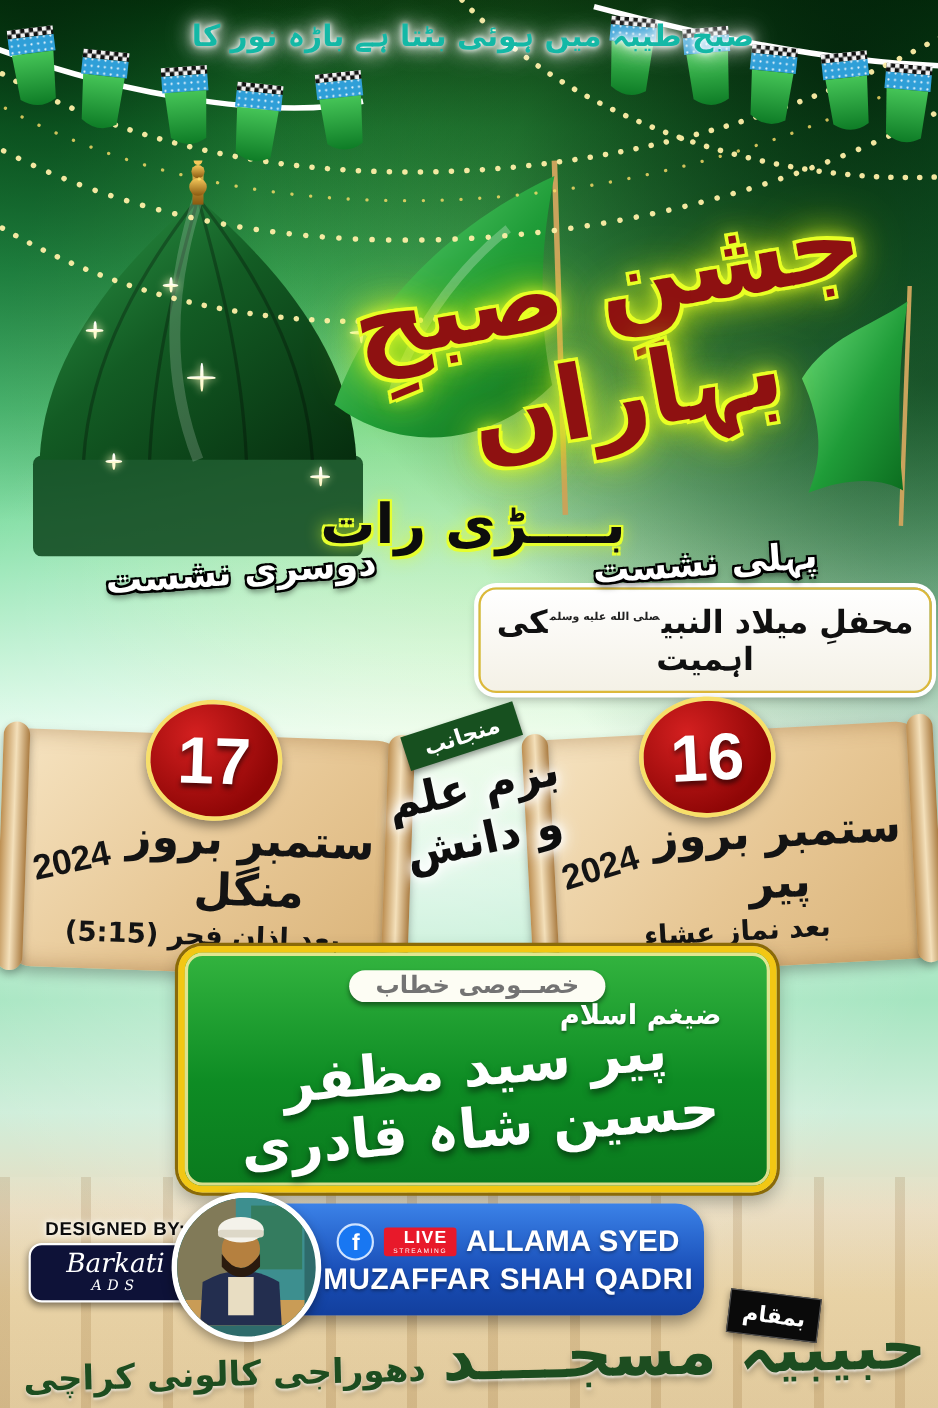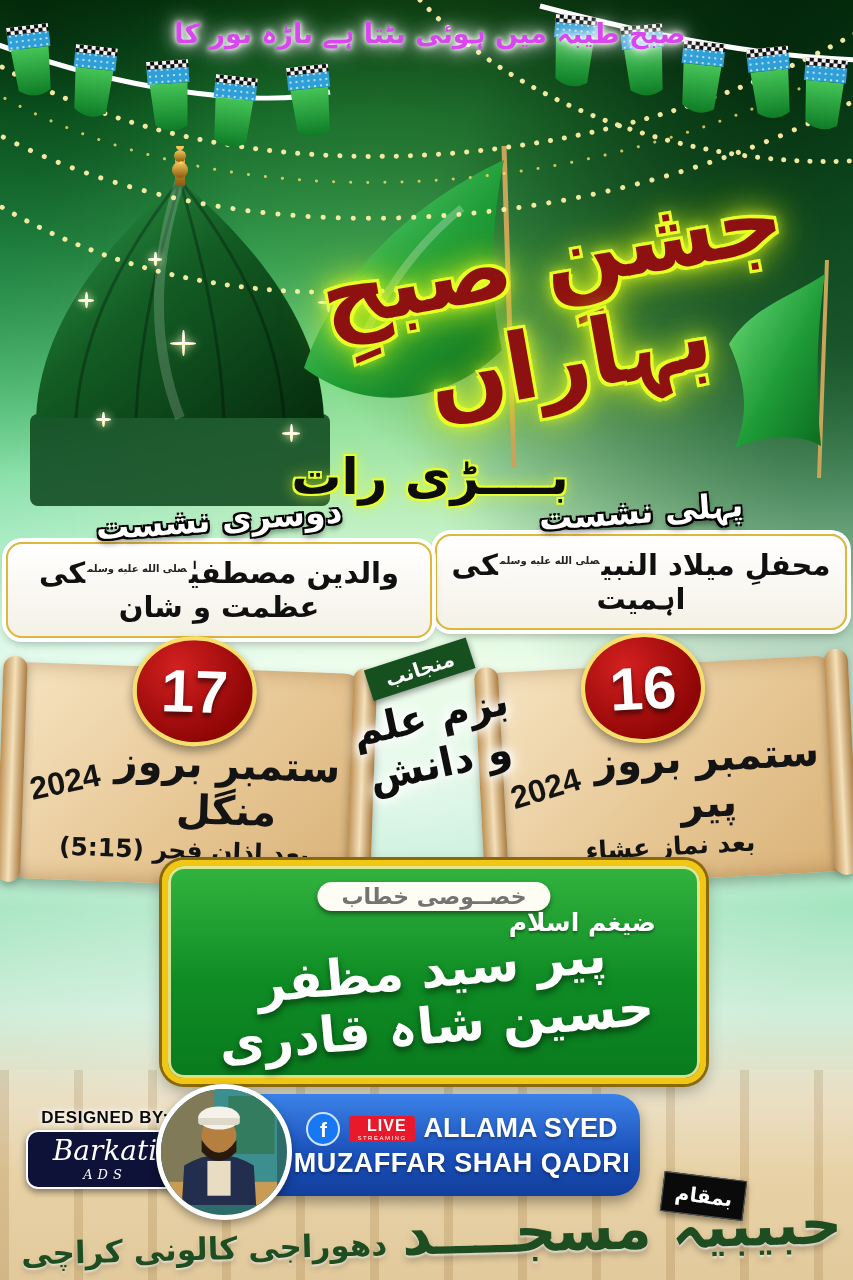--- a/index.html
+++ b/index.html
@@ -18,21 +18,21 @@
         radial-gradient(circle at 99% 27%, rgba(3,48,14,.55), transparent 35%),
         radial-gradient(circle at 55% 27%, rgba(235,255,120,.22), transparent 45%),
         radial-gradient(circle at 45% 58%, rgba(255,255,255,.5), transparent 55%);}
   .bottom-arches{position:absolute;left:0;right:0;bottom:0;height:210px;opacity:.30;
       background:repeating-linear-gradient(90deg,
         rgba(140,100,50,.55) 0 9px, rgba(255,246,226,.25) 9px 74px);}
   
   .top-deco{position:absolute;top:0;left:0;width:853px;height:310px;pointer-events:none;}
   
   .couplet{position:absolute;top:12px;left:150px;width:560px;text-align:center;direction:rtl;
-      color:#d946ef;font-weight:bold;font-size:27px;line-height:1.6;
+      color:#14b8a6;font-weight:bold;font-size:27px;line-height:1.6;
       text-shadow:0 0 5px #fff,0 0 10px #fff,0 0 18px rgba(255,255,255,.95),0 0 26px rgba(255,255,255,.8);}
   
   .dome-svg{position:absolute;left:12px;top:146px;width:335px;height:360px;}
   .flag-main{position:absolute;left:252px;top:138px;width:330px;height:340px;}
   .flag-right{position:absolute;right:-6px;top:248px;width:140px;height:235px;}
   
   .sparkle{position:absolute;width:26px;height:26px;filter:drop-shadow(0 0 4px #fffbc2);}
   .sparkle::before,.sparkle::after{content:"";position:absolute;background:linear-gradient(#fff,#fff8c0);border-radius:40%;}
   .sparkle::before{width:3px;height:100%;left:calc(50% - 1.5px);top:0;}
   .sparkle::after{height:3px;width:100%;top:calc(50% - 1.5px);left:0;}
@@ -99,21 +99,21 @@
       direction:rtl;text-shadow:0 2px 3px rgba(0,0,0,.45);}
   .speaker-name{position:absolute;top:58px;left:10px;right:10px;bottom:6px;display:flex;align-items:center;
       justify-content:center;transform:rotate(-5deg);color:#fff;font-size:50px;font-weight:bold;direction:rtl;
       text-align:center;line-height:1.12;text-shadow:0 4px 7px rgba(0,0,0,.5);}
   
   .designer{position:absolute;left:26px;top:1072px;width:158px;text-align:center;}
   .designer-label{font-family:"Liberation Sans",sans-serif;font-size:17px;font-weight:bold;color:#0b0b0b;
       letter-spacing:.5px;text-shadow:0 0 4px #fff,0 0 9px #fff;margin-top:36px;}
   .designer-box{margin-top:2px;background:#0e1238;border:2px solid #fff;border-radius:12px;
       padding:2px 6px 5px;color:#fff;box-shadow:0 3px 7px rgba(0,0,0,.45);}
-  .designer-name{font-family:"DejaVu Serif",serif;font-style:italic;font-size:28px;}
+  .designer-name{font-family:"DejaVu Serif",serif;font-style:italic;font-size:24px;}
   .designer-sub{font-family:"DejaVu Serif",serif;font-style:italic;font-size:13px;letter-spacing:5px;}
   .designer-phone{margin-top:5px;background:#fff;border:2px solid #0e1238;border-radius:14px;
       font-family:"Liberation Sans",sans-serif;font-size:17px;font-weight:bold;color:#111;padding:2px 2px;}
   
   .live-bar{position:absolute;left:228px;top:1094px;width:412px;height:102px;border-radius:26px;
       background:linear-gradient(180deg,#3b82e8,#1a4fb8 60%,#123f9d);box-shadow:0 6px 13px rgba(0,0,0,.35);}
   .speaker-photo{position:absolute;left:-72px;top:-10px;width:126px;height:126px;border-radius:50%;
       border:5px solid #fff;overflow:hidden;background:#2e6b6b;box-shadow:0 4px 10px rgba(0,0,0,.35);}
   .live-inner{position:absolute;left:64px;right:8px;top:10px;bottom:10px;display:flex;flex-direction:column;
       justify-content:center;gap:2px;}
@@ -251,23 +251,20 @@
 
   <div class="session session-first">
     <div class="session-header">پہلی نشست</div>
     <div class="session-box">
       <span>محفلِ میلاد النبی</span><span class="durood">صلى الله عليه وسلم</span><span>کی اہمیت</span>
     </div>
   </div>
 
   <div class="session session-second">
     <div class="session-header">دوسری نشست</div>
-    <div class="session-box">
-      <span>والدین مصطفیٰ</span><span class="durood">صلى الله عليه وسلم</span><span>کی عظمت و شان</span>
-    </div>
   </div>
 
   <div class="scroll scroll-right">
     <div class="parchment"></div>
     <div class="curl curl-l"></div>
     <div class="curl curl-r"></div>
     <div class="day-badge">16</div>
     <div class="scroll-body">
       <div class="date-line">
         <span class="weekday">ستمبر بروز پیر</span>

